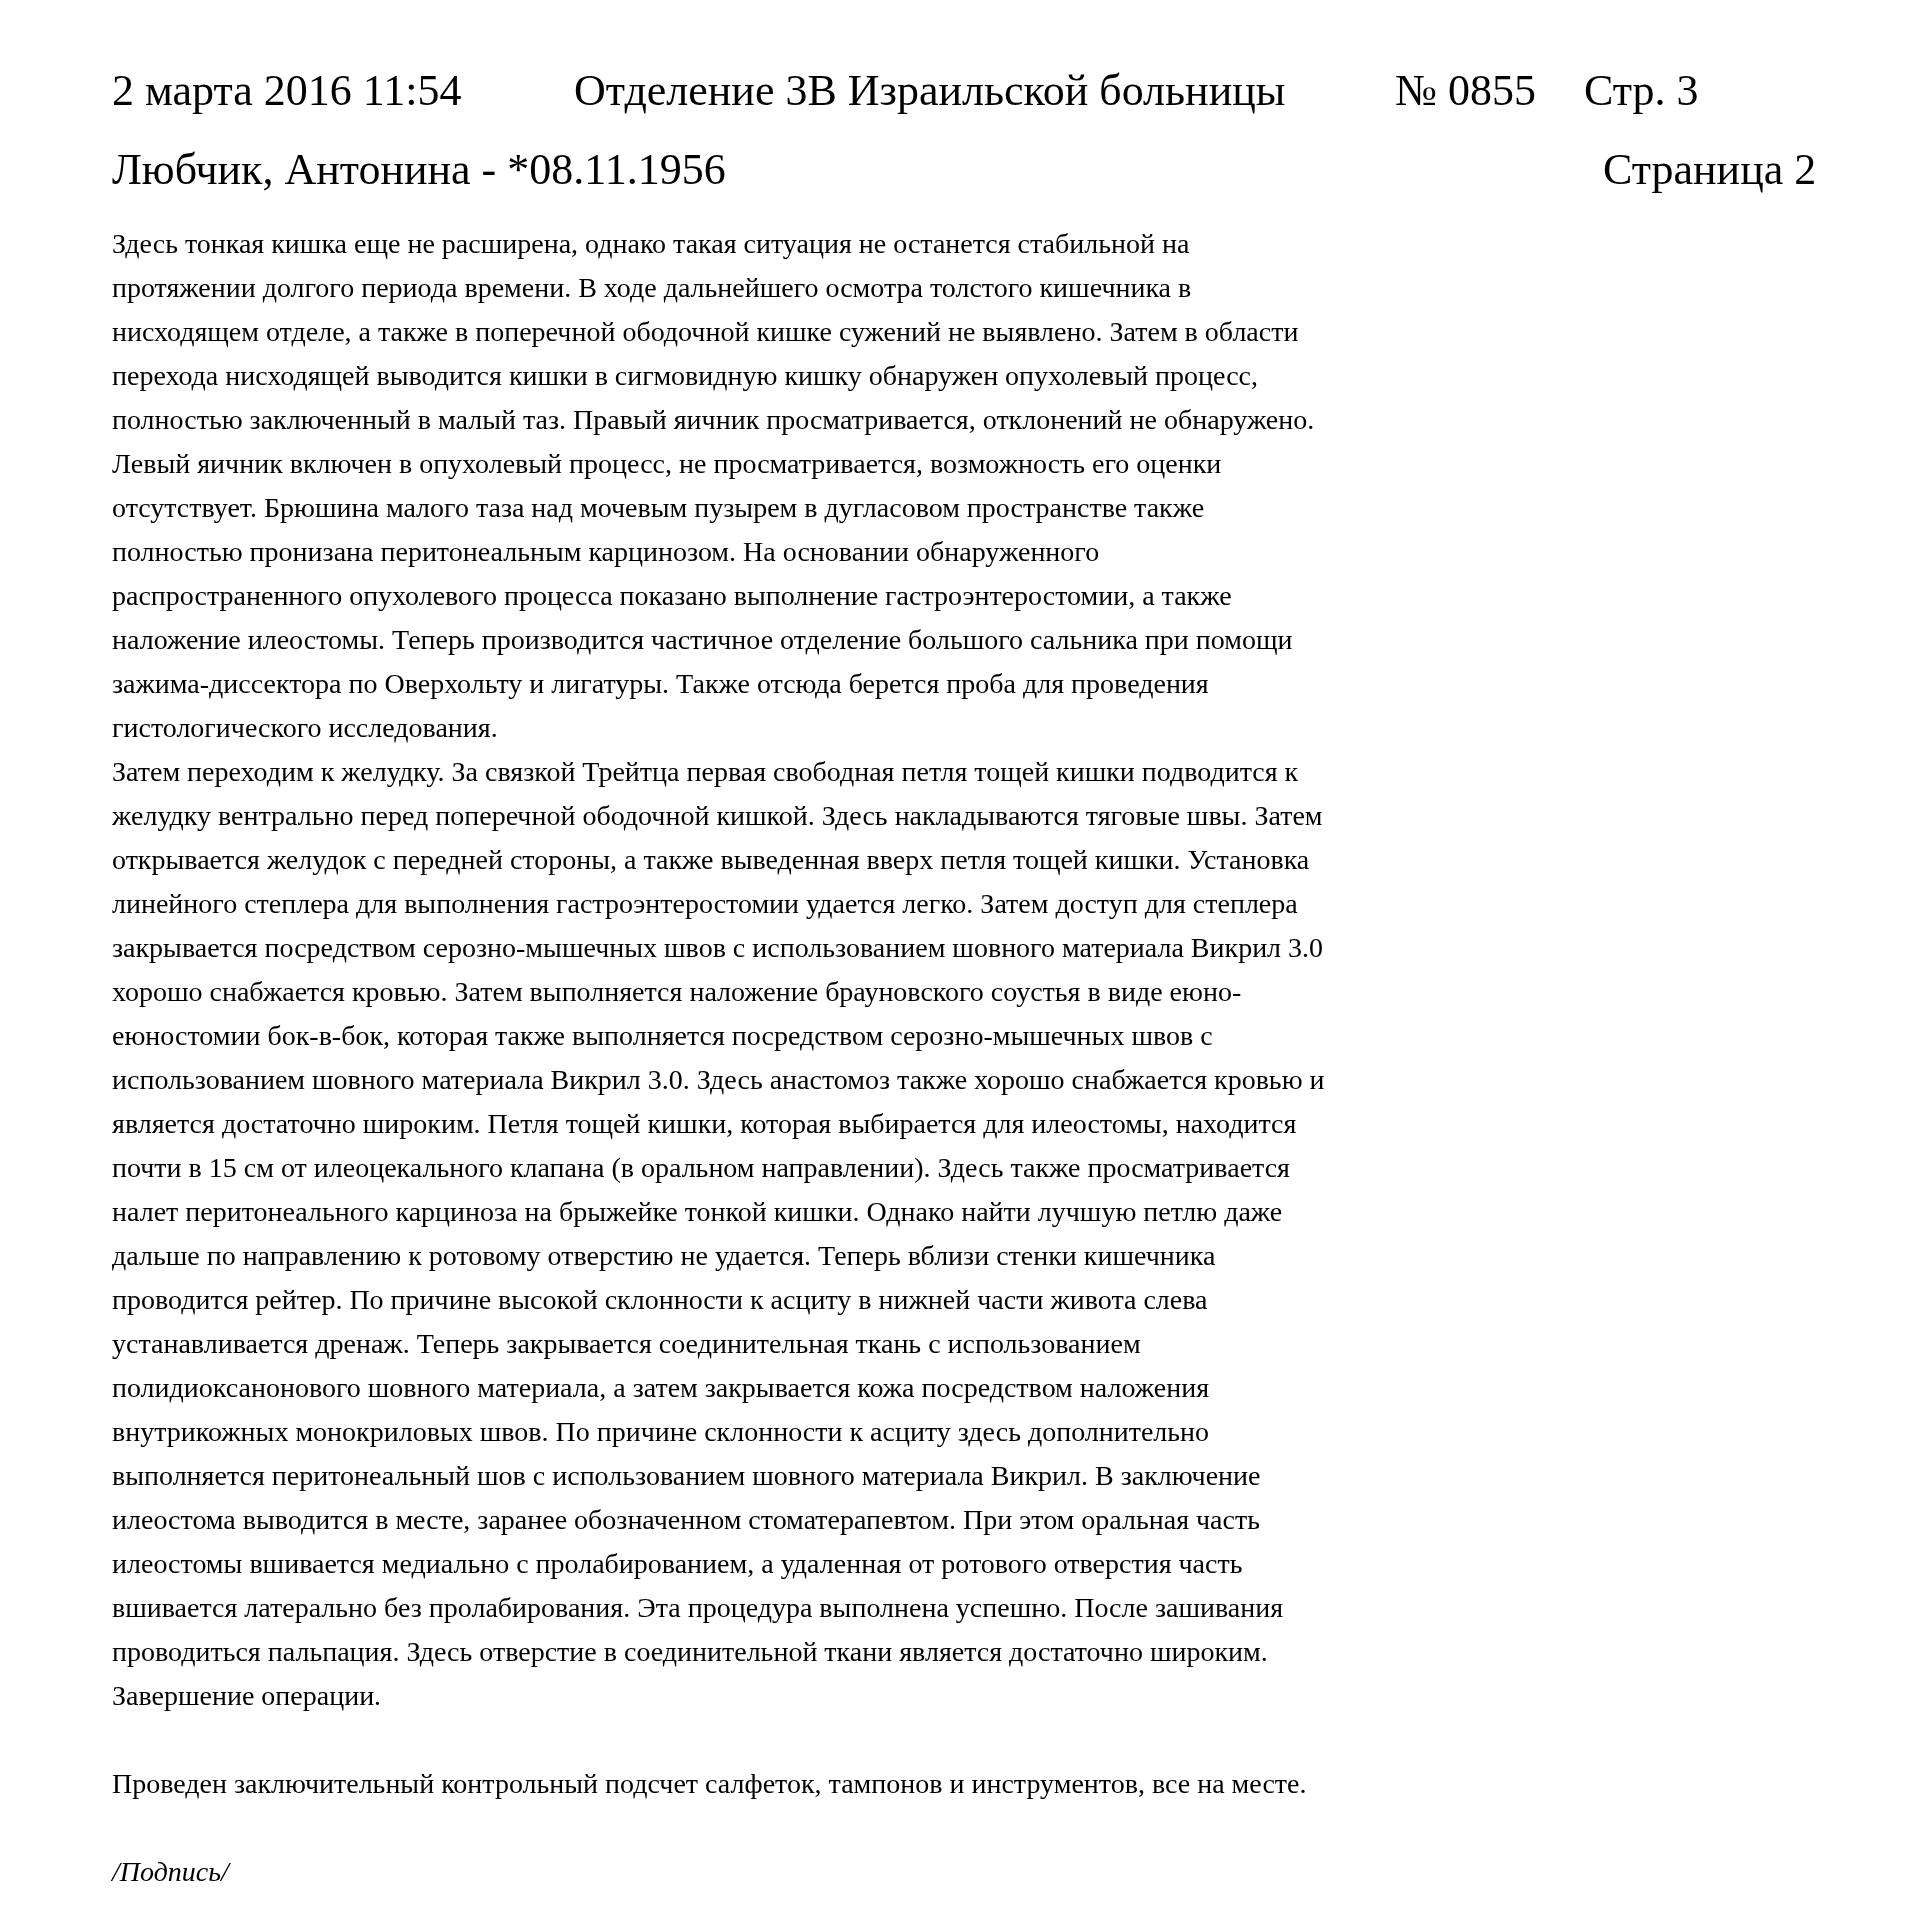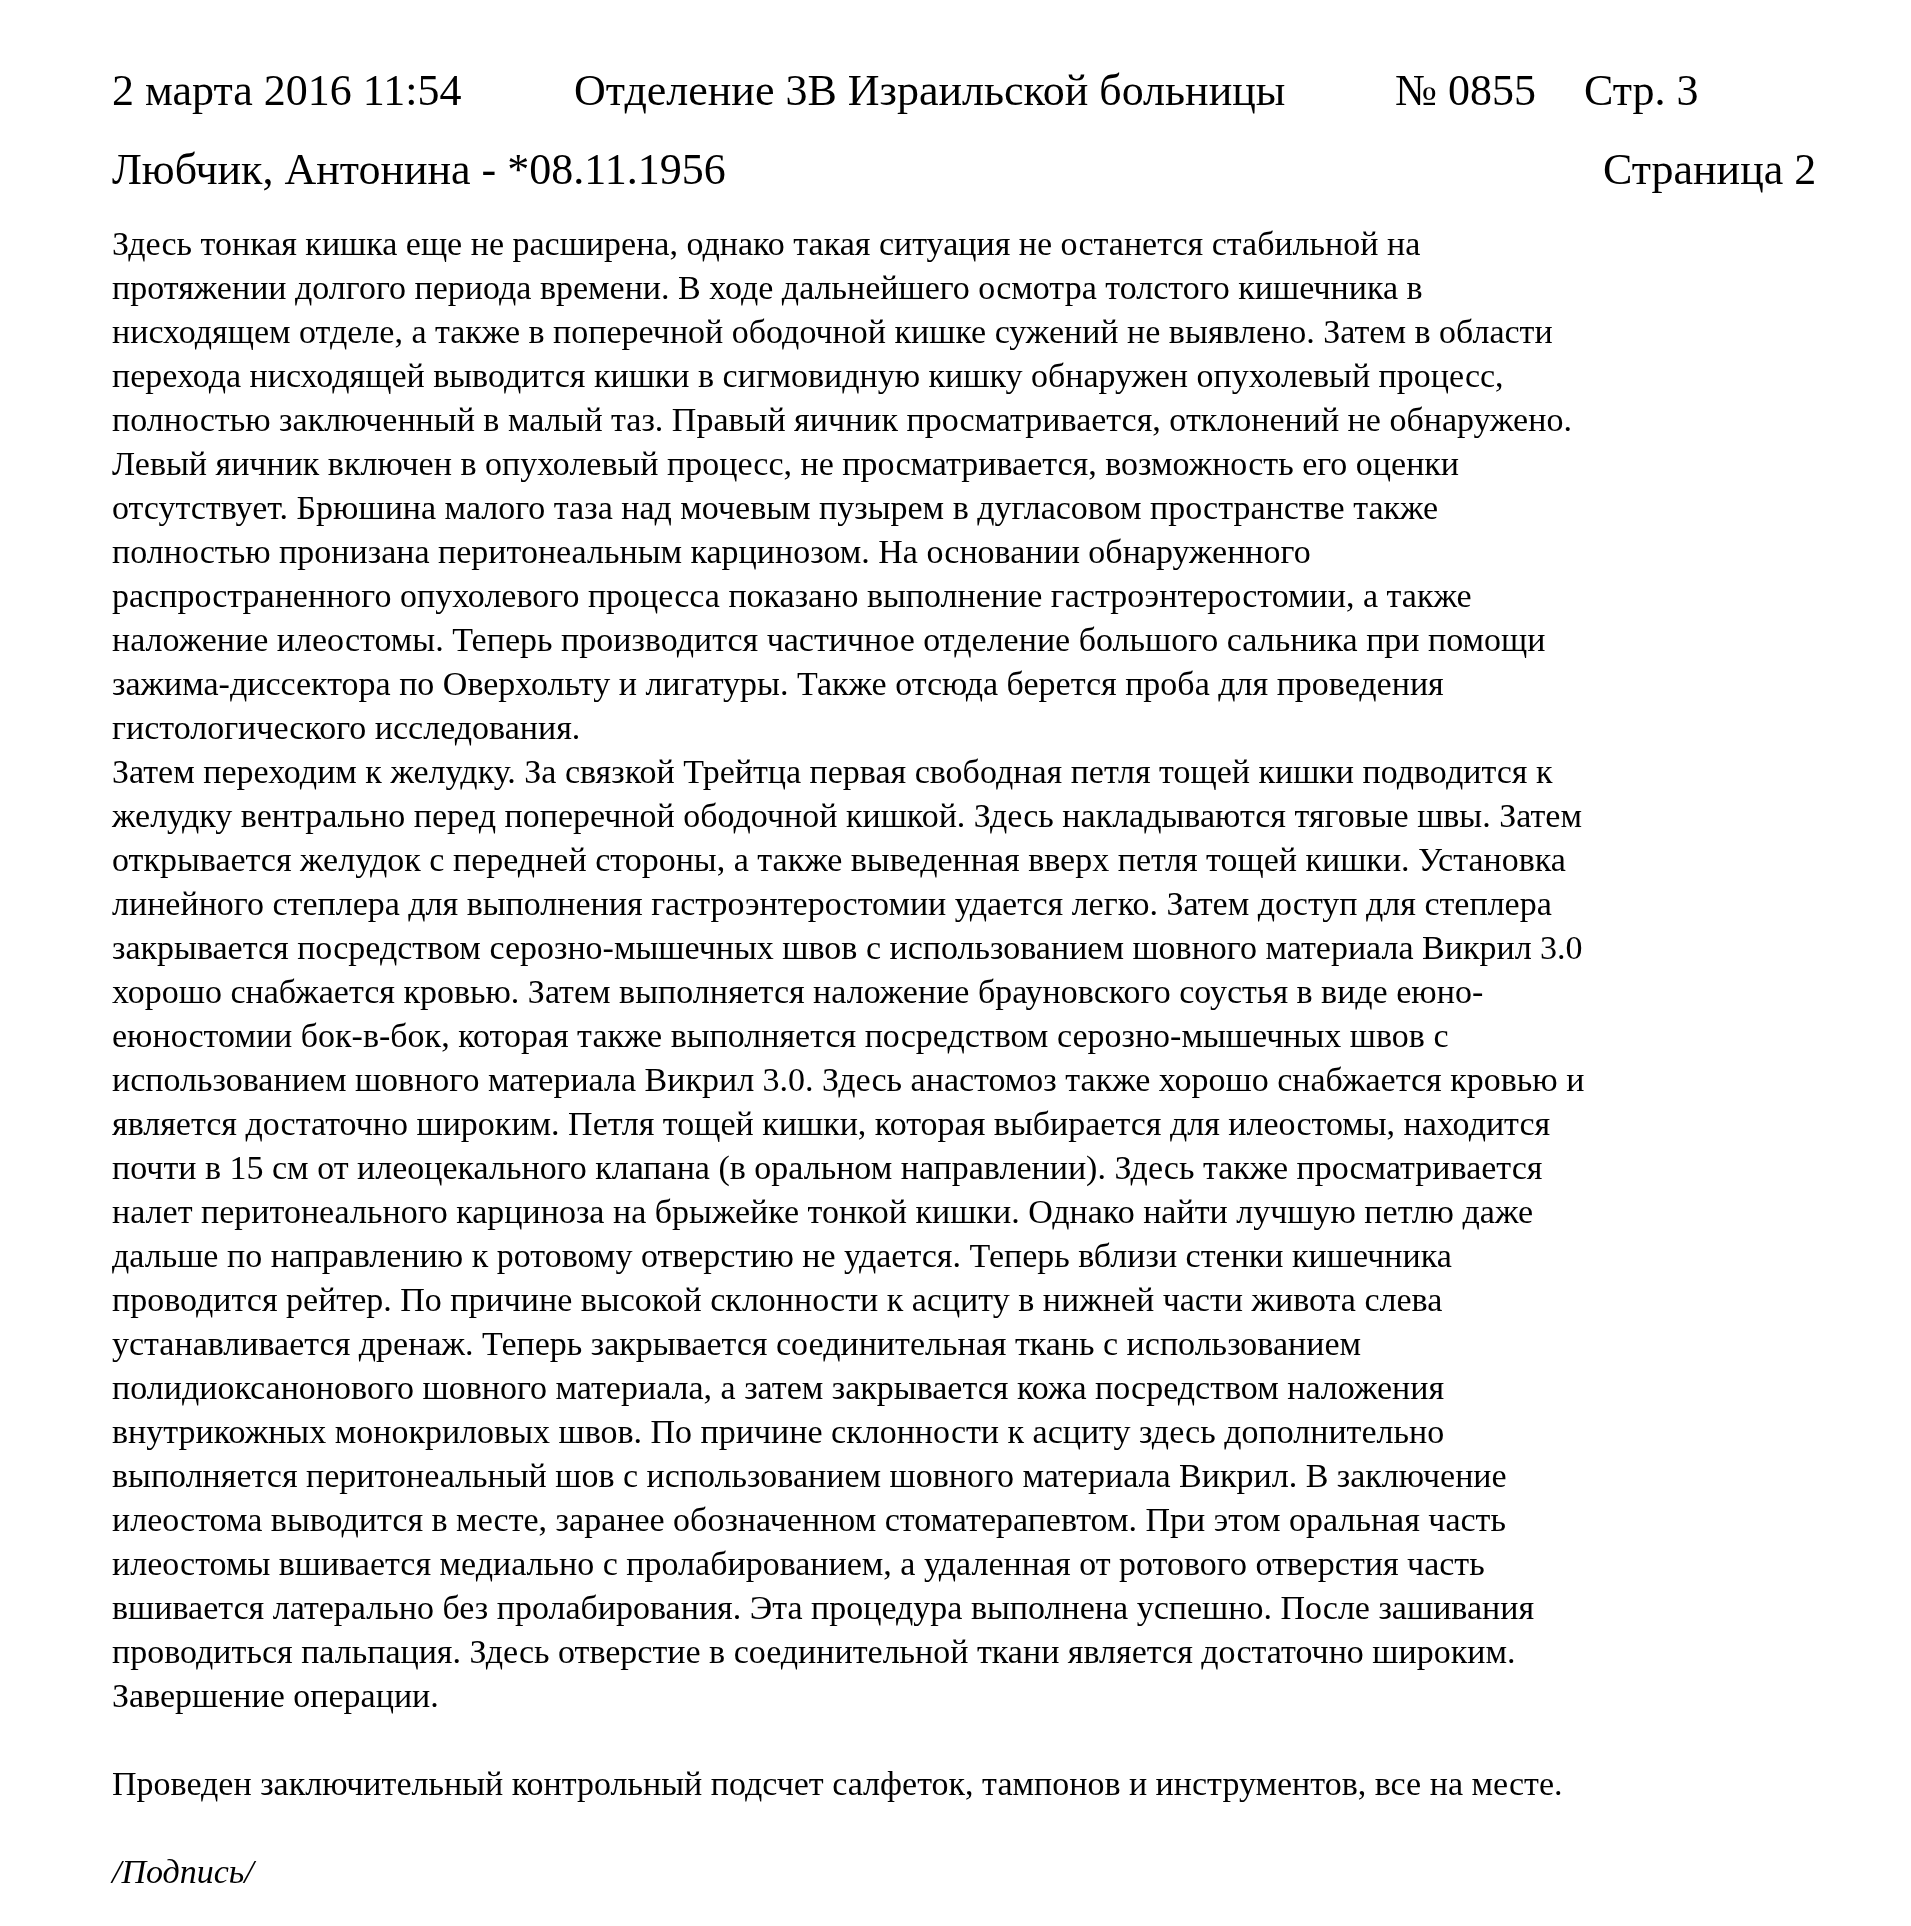--- a/index.html
+++ b/index.html
@@ -6,21 +6,21 @@
   body { width:1911px; height:2703px; position:relative; overflow:hidden;
          font-family:"Liberation Serif", "DejaVu Serif", serif; color:#000; }
   .hdr { position:absolute; font-size:44px; line-height:1; white-space:nowrap; }
   #h-date { left:112px; top:69px; }
   #h-dept { left:574px; top:69px; }
   #h-num  { left:1371px; top:69px;margin-left:24px; }
   #h-page { left:1584px; top:69px;text-align:right; }
   #h-patient { left:112px; top:148px; }
   #h-pagelabel { left:1603px; top:148px; }
   .body { position:absolute; left:112px; top:222px; width:1703px; }
-  .line { font-size:34px; line-height:44px; height:44px; white-space:nowrap; }
+  .line { font-size:28px; line-height:44px; height:44px; white-space:nowrap; }
   .gap { height:44px; }
   .sig { font-style:italic; }
 </style>
 </head>
 <body>
 
 <div>
   <div id="h-date" class="hdr">2 марта 2016 11:54</div>
   <div id="h-dept" class="hdr">Отделение 3В Израильской больницы</div>
   <div id="h-num" class="hdr">№ 0855</div>

